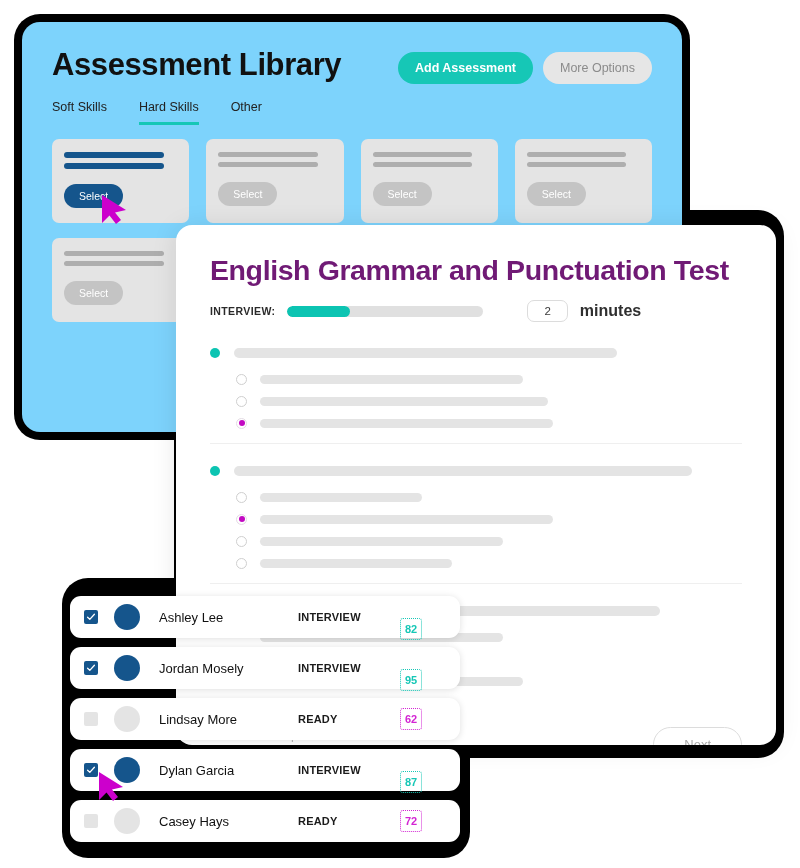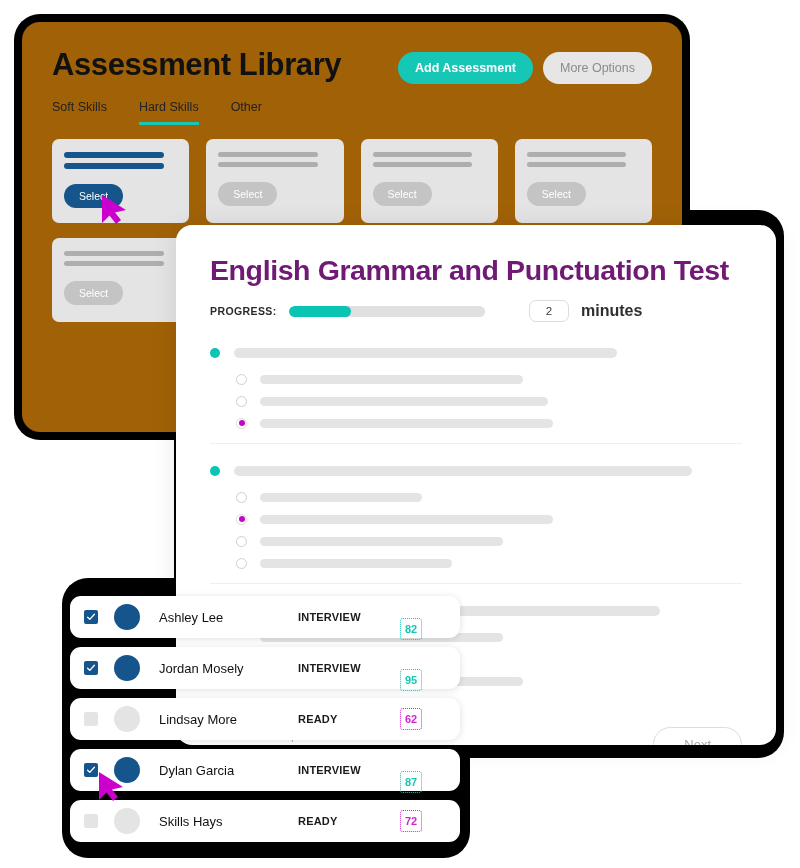--- a/index.html
+++ b/index.html
@@ -14,21 +14,21 @@
 
   
   .frame{position:absolute;background:#000;border-radius:26px;}
   #frame-library{left:14px;top:14px;width:676px;height:426px;border-radius:26px;}
   #frame-test{left:174px;top:210px;width:610px;height:548px;border-radius:26px;}
   #frame-list{left:62px;top:578px;width:408px;height:280px;border-radius:26px;}
 
   
   #library-panel{
     position:absolute;left:22px;top:22px;width:660px;height:410px;
-    background:#a16207;border-radius:18px;overflow:hidden;
+    background:#7dd3fc;border-radius:18px;overflow:hidden;
   }
   #library-header{position:relative;padding:26px 30px 0 30px;}
   #page-title{
     font-size:31px;font-weight:bold;color:#111;letter-spacing:-.4px;
     margin:0;line-height:1.1;display:inline-block;
   }
   #header-actions{position:absolute;right:30px;top:30px;display:flex;gap:10px;align-items:center;}
   .btn-pill{
     border:none;border-radius:999px;font-family:inherit;
     font-size:12.5px;padding:9px 17px;cursor:pointer;white-space:nowrap;
@@ -200,21 +200,21 @@
         <div class="card-line l2"></div>
         <button class="card-select">Select</button>
       </div>
     </div>
   </div>
 
   <div id="test-panel">
     <h2 id="test-title">English Grammar and Punctuation Test</h2>
 
     <div id="progress-row">
-      <span id="progress-label">PROGRESS:</span>
+      <span id="progress-label">INTERVIEW:</span>
       <div id="progress-track">
         <div id="progress-fill" style="width: 32%;"></div>
       </div>
       <span id="minutes-box">2</span>
       <span id="minutes-label">minutes</span>
     </div>
 
     <div id="questions">
 
       <div class="question-block">
@@ -336,21 +336,21 @@
       </div>
       <div class="cand-avatar on"></div>
       <div class="cand-name">Dylan Garcia</div>
       <div class="cand-status">INTERVIEW</div>
       <div class="cand-score teal">87</div>
     </div>
 
     <div class="cand-row">
       <div class="cand-check off"></div>
       <div class="cand-avatar off"></div>
-      <div class="cand-name">Skills Hays</div>
+      <div class="cand-name">Casey Hays</div>
       <div class="cand-status">READY</div>
       <div class="cand-score magenta">72</div>
     </div>
   </div>
 
   <div class="cursor" id="cursor-library">
     <svg width="32" height="34" viewBox="0 0 32 34">
       <path d="M2 2 L2 30 L9.5 22.5 L16 31 L21 27 L15 19.5 L26 17 Z" fill="#cc00cc"></path>
     </svg>
   </div>

